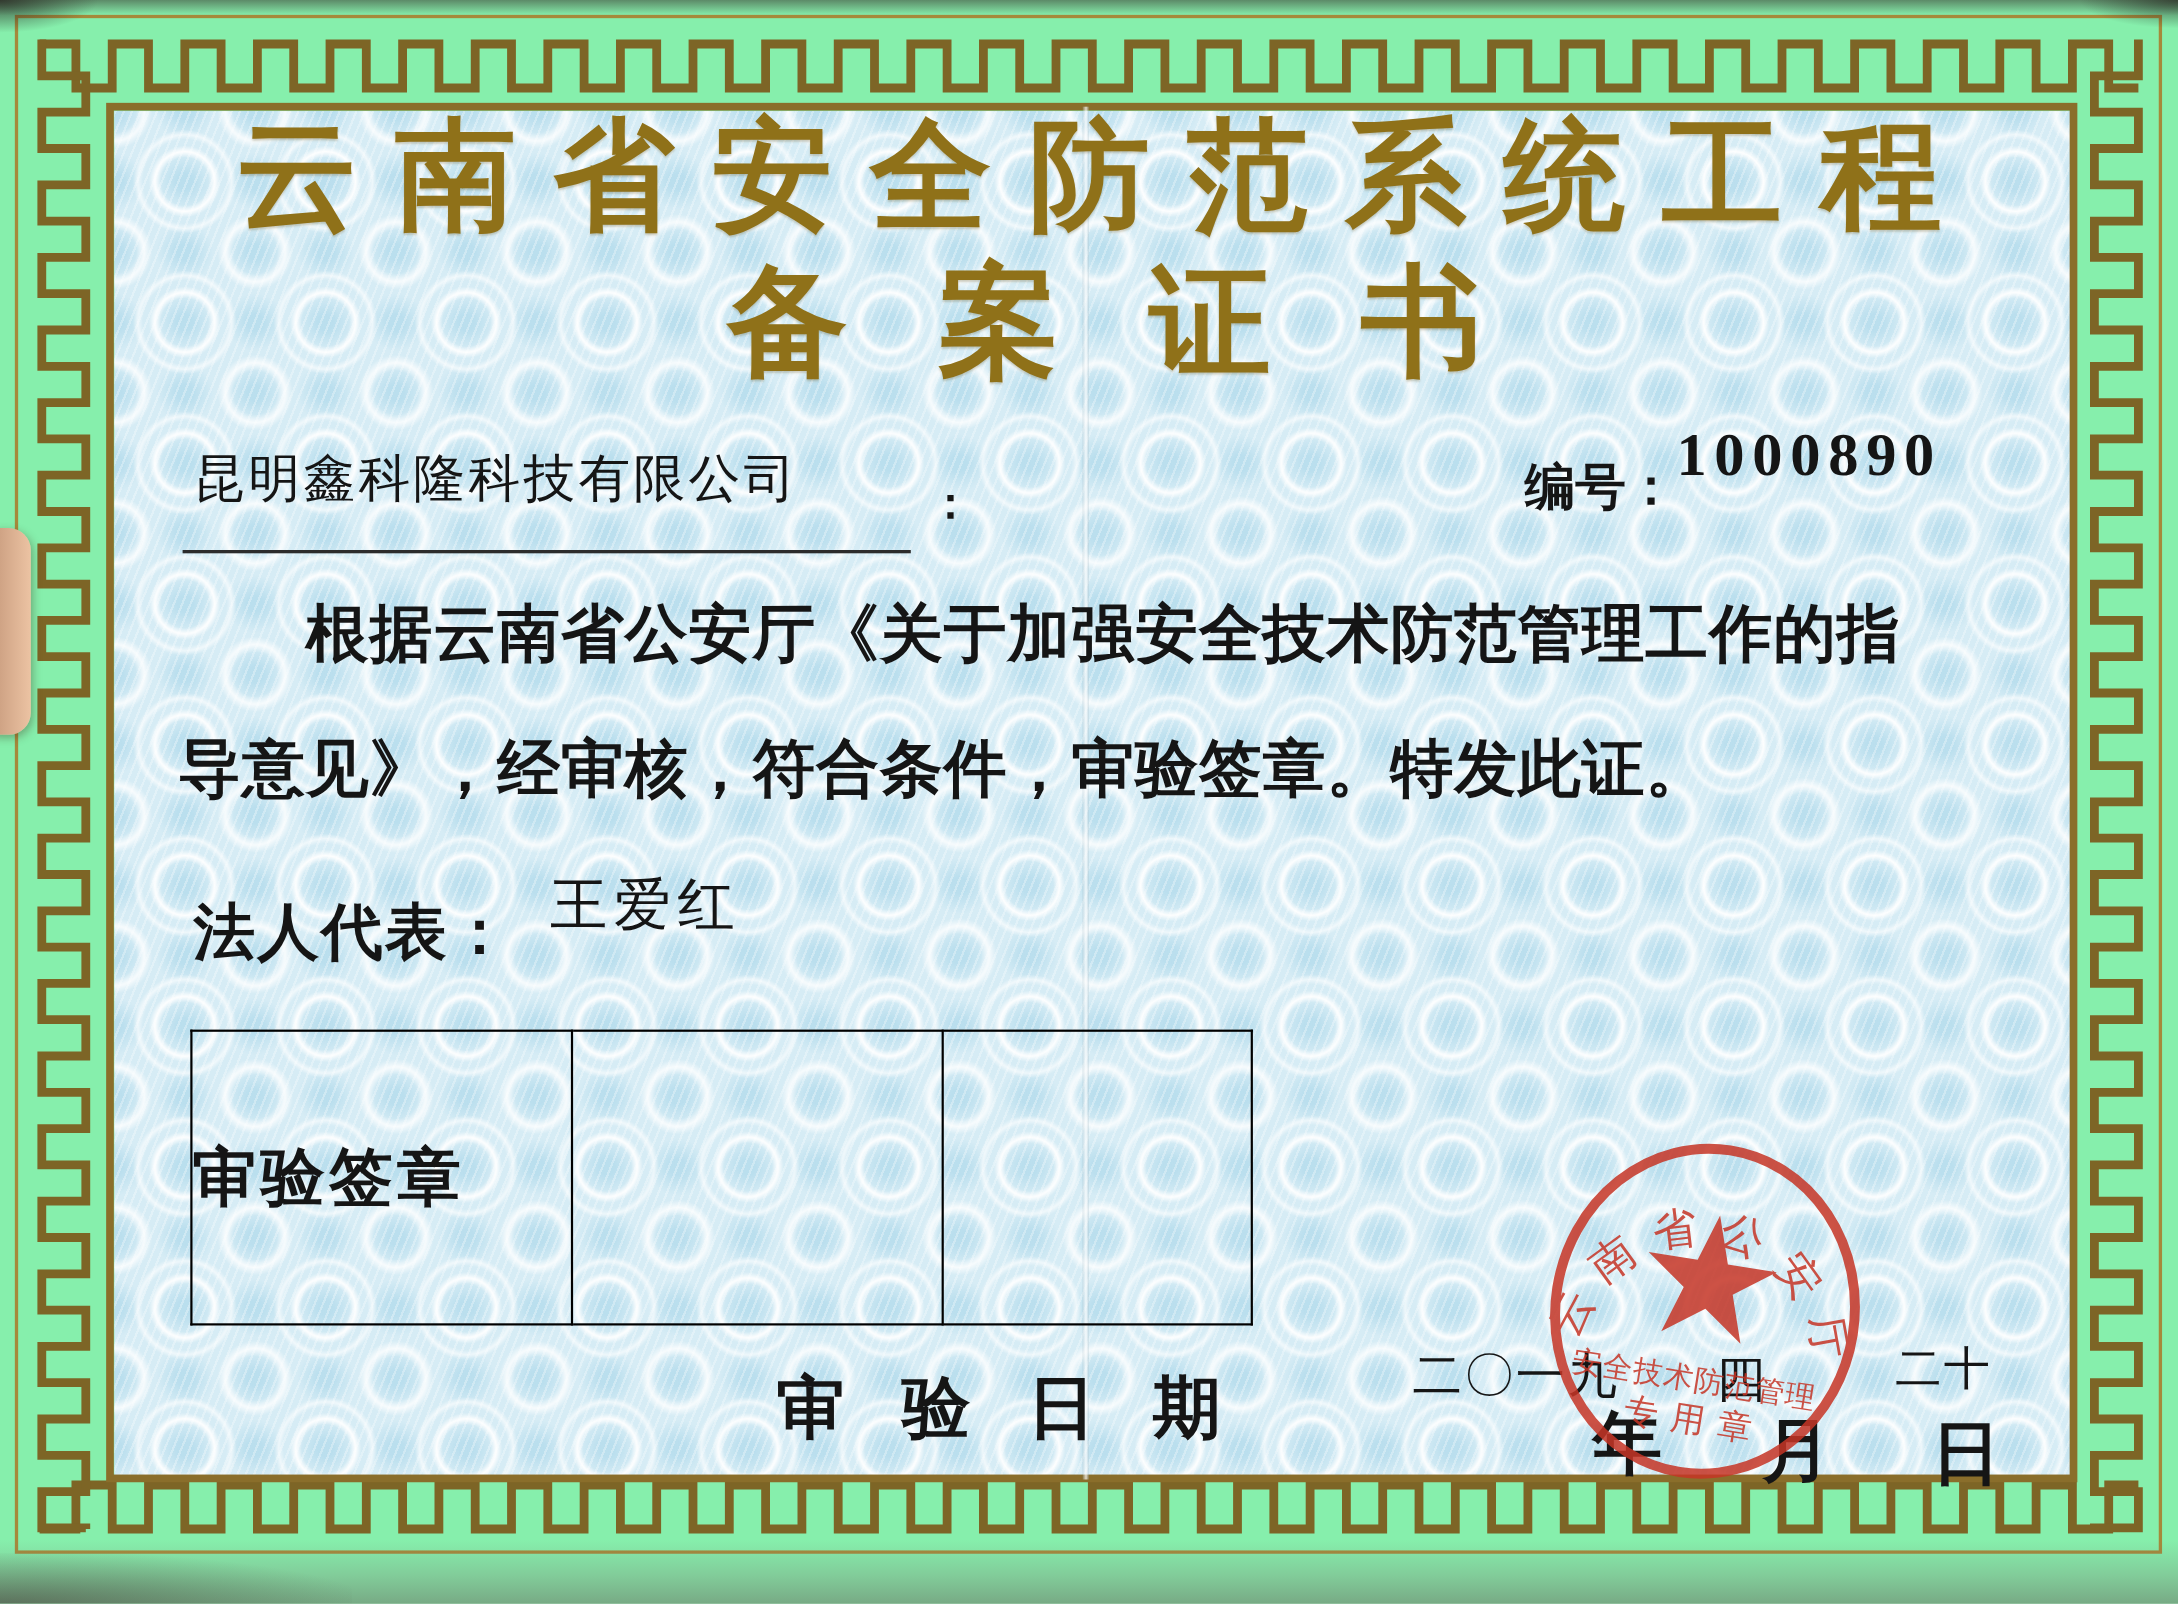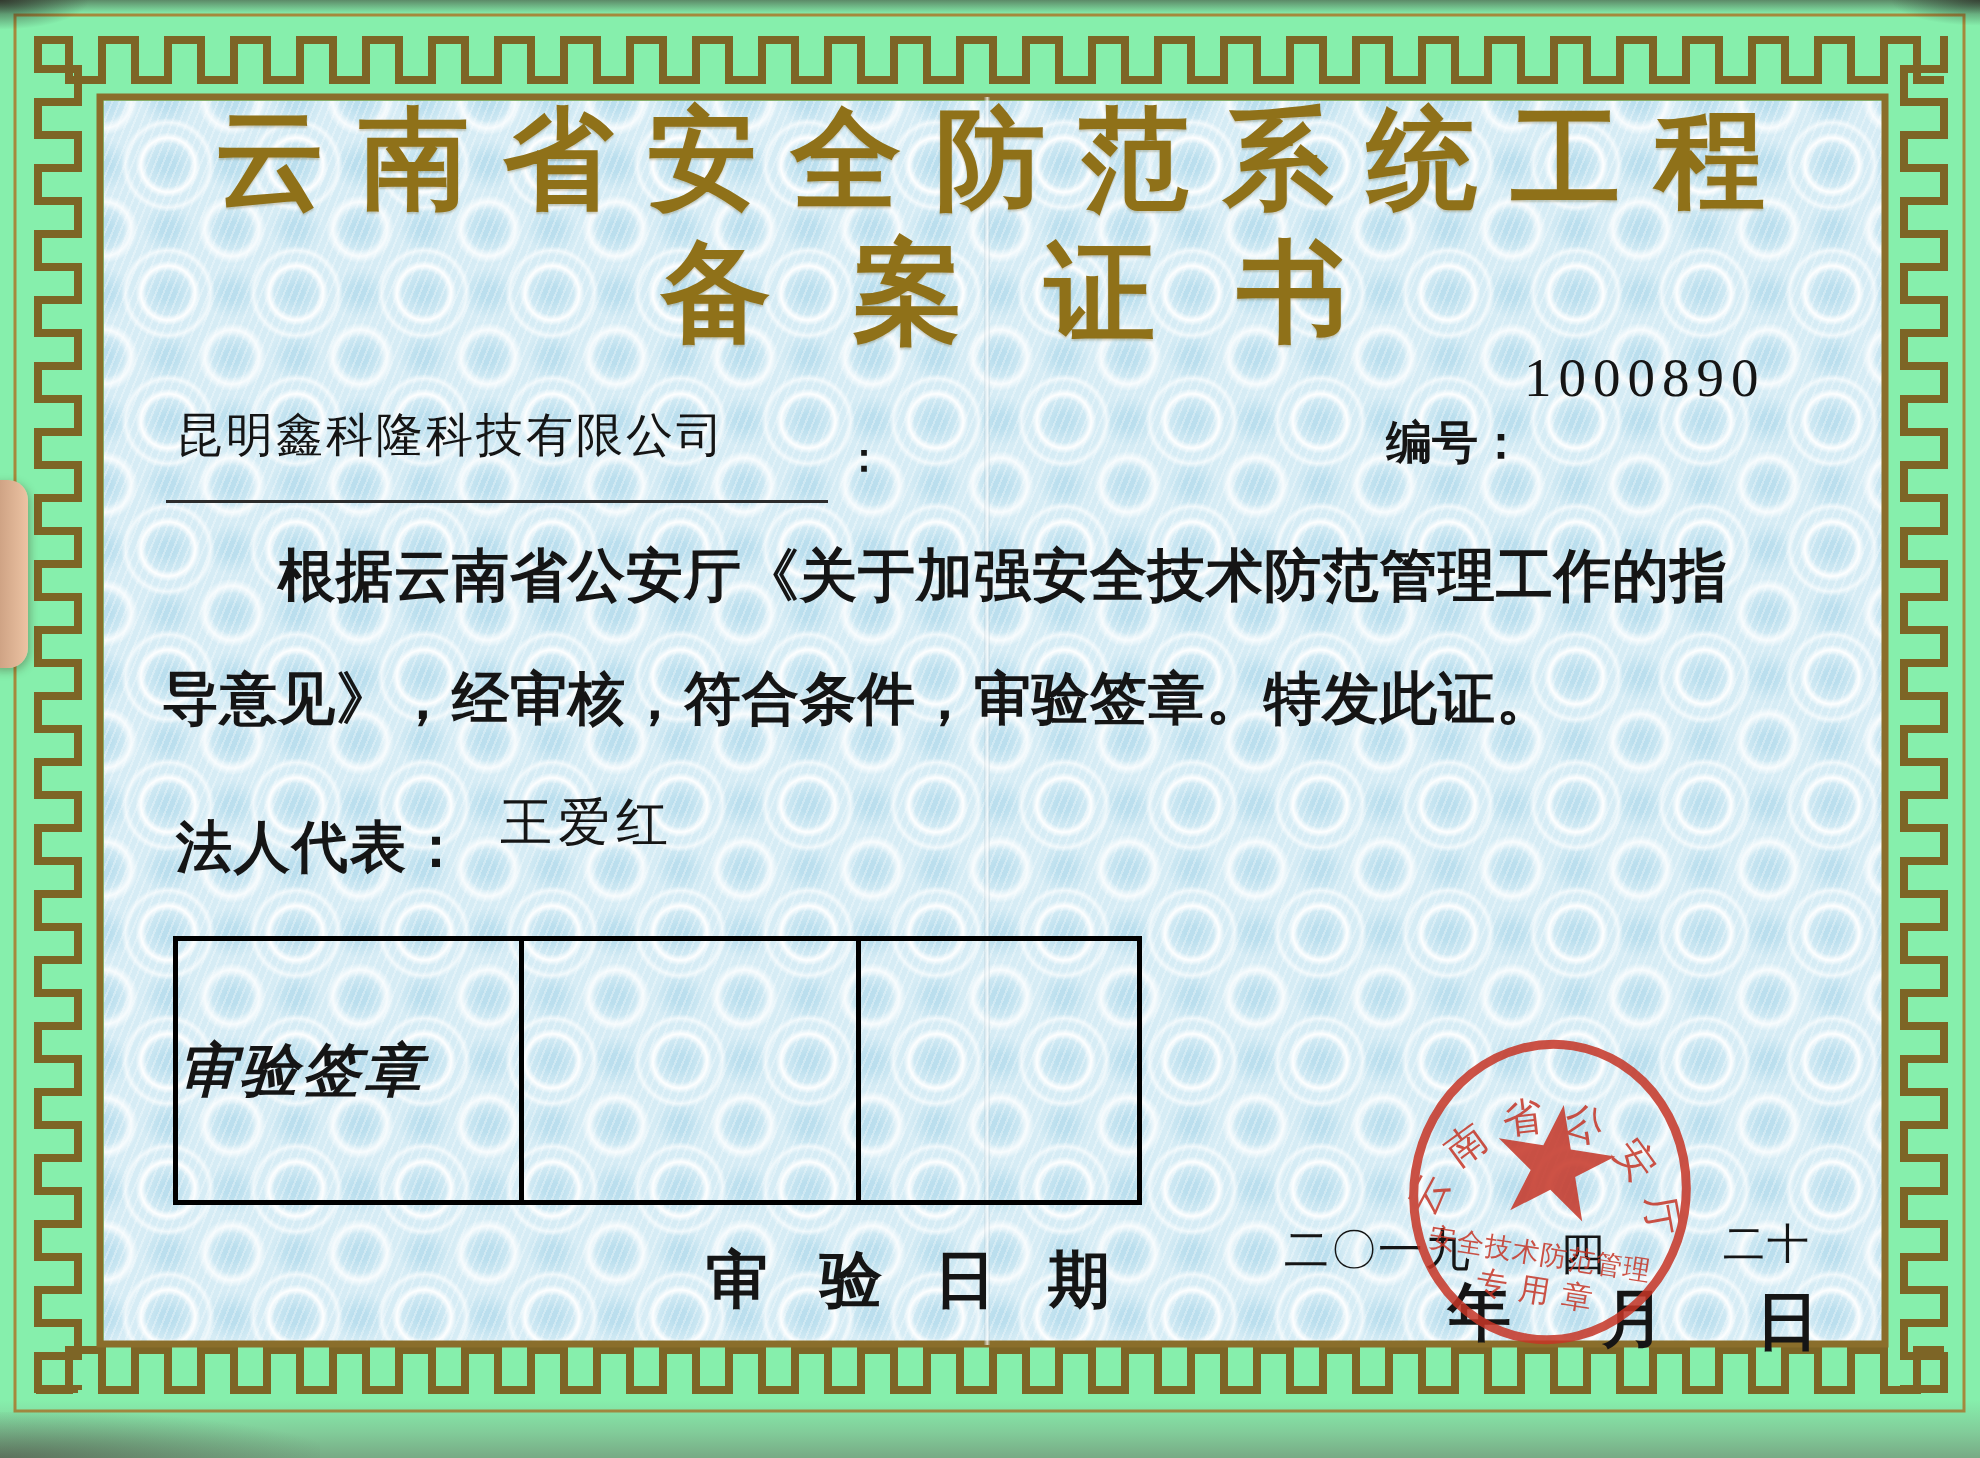--- a/index.html
+++ b/index.html
@@ -17,27 +17,27 @@
     background-size:128px 128px,128px 128px,100% 100%,64px 64px;
     background-position:0 0,64px 64px,0 0,32px 32px;}
   .gold{color:#8f7119;font-weight:700;}
   .title1{left:0;top:86px;width:1980px;text-align:center;font-size:110px;letter-spacing:34px;padding-left:34px;box-sizing:border-box;text-shadow:0 2px 2px rgba(90,70,10,.25);}
   .title2{left:0;top:219px;width:1980px;text-align:center;font-size:110px;letter-spacing:82px;padding-left:110px;box-sizing:border-box;text-shadow:0 2px 2px rgba(90,70,10,.25);}
   .ink{color:#151515;}
   .company{left:176px;top:404px;font-size:47px;letter-spacing:3px;}
   .company-line{left:166px;top:500px;width:662px;height:3px;background:#2c2c2c;}
   .company-colon{left:844px;top:430px;font-size:40px;font-weight:700;}
   .serial-label{left:1386px;top:412px;font-size:46px;font-weight:700;}
-  .serial-number{left:1524px;top:346px;font-size:55px;letter-spacing:7px;}
+  .serial-number{left:1524px;top:382px;font-size:55px;letter-spacing:7px;font-weight:bold;}
   .body1{left:278px;top:538px;font-size:57px;font-weight:700;letter-spacing:1px;}
   .body2{left:162px;top:661px;font-size:57px;font-weight:700;letter-spacing:1px;}
   .legal-label{left:176px;top:810px;font-size:56px;font-weight:700;letter-spacing:2px;}
   .legal-name{left:500px;top:788px;font-size:52px;letter-spacing:6px;}
   table.review{position:absolute;left:173px;top:936px;width:964px;height:269px;border-collapse:collapse;table-layout:fixed;}
-  table.review td{border:5px solid #000000;padding:0;font-style:italic;}
+  table.review td{border:2px solid #000000;padding:0;}
   td.rlabel{font-size:58px;font-weight:700;color:#151515;padding-left:36px;letter-spacing:4px;font-family:"Liberation Serif","DejaVu Serif",serif;}
   .annual{left:706px;top:1238px;font-size:62px;font-weight:700;letter-spacing:52px;white-space:nowrap;}
   .d-num{font-size:45px;letter-spacing:2px;}
   .d-year{left:1284px;top:1220px;}
   .d-month{left:1560px;top:1224px;}
   .d-day{left:1698px;top:1216px;font-size:42px;margin-left:25px;}
   .d-unit{font-size:63px;font-weight:700;}
   .u-year{left:1448px;top:1270px;}
   .u-month{left:1602px;top:1276px;}
   .u-day{left:1756px;top:1279px;}

